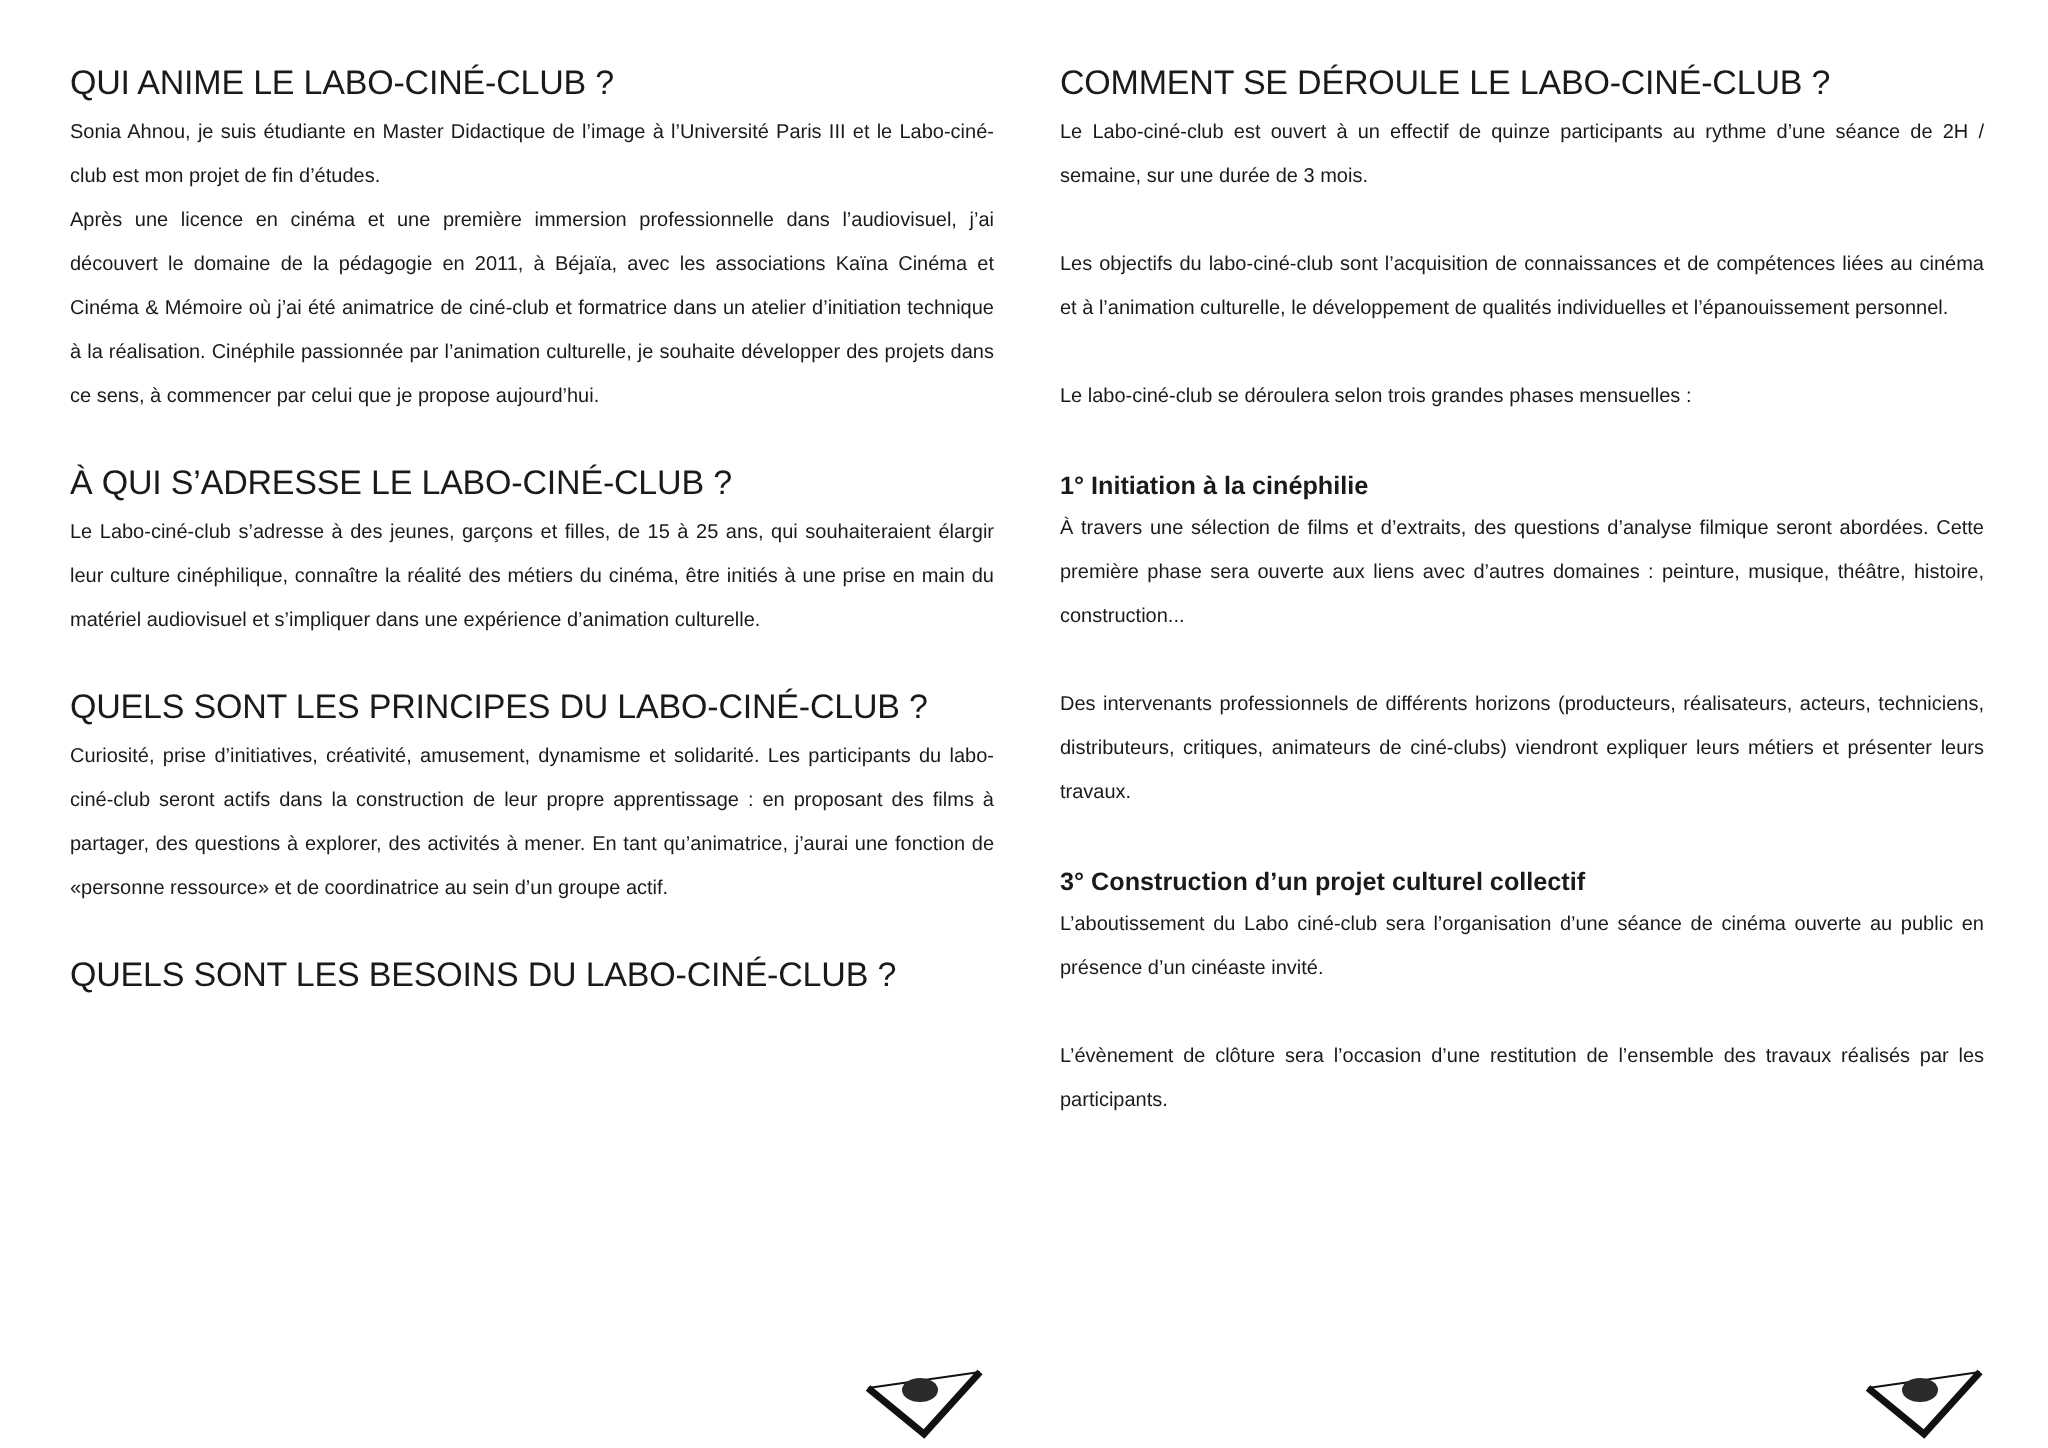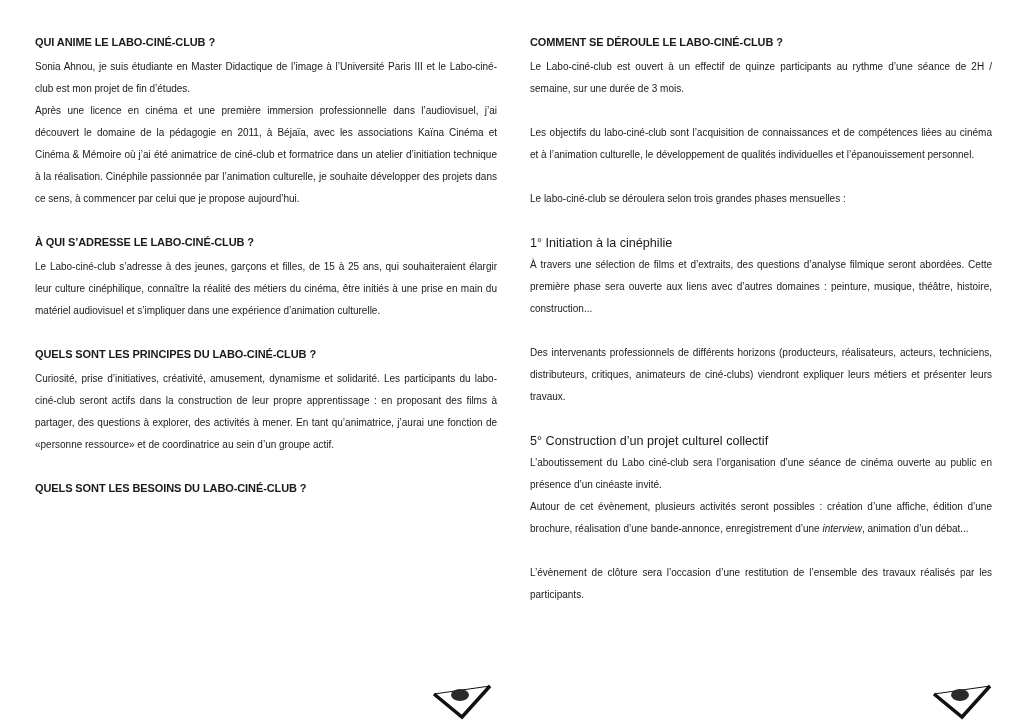--- a/index.html
+++ b/index.html
@@ -1,23 +1,23 @@
 <!DOCTYPE html>
 <html><head>
 <meta charset="utf-8">
 <style>
   html, body { margin:0; padding:0; background:#ffffff; }
   body { width:1024px; height:724px; position:relative; overflow:hidden;
          font-family: "Liberation Sans", "DejaVu Sans", sans-serif; color:#1a1a1a; }
   .col { position:absolute; top:33px; width:462px; }
   .col-left { left:35px; }
   .col-right { left:530px; }
-  .h { font-weight:bold; font-size:11px; letter-spacing:-0.1px; margin:0; line-height:18px; }
+  .h { font-weight:normal; font-size:17px; letter-spacing:-0.1px; margin:0; line-height:18px; }
   .p { font-size:10px; line-height:22px; text-align:justify; margin:0; text-align-last:left; }
-  .sub { font-weight:normal; font-size:12.6px; line-height:22px; margin:0; }
+  .sub { font-weight:bold; font-size:12.6px; line-height:22px; margin:0; }
   .logo { position:absolute; top:684px; width:66px; height:36px; }
 </style>
 </head>
 <body>
 
 <div class="col col-left">
   <h2 class="h">QUI ANIME LE LABO-CINÉ-CLUB ?</h2>
   <div style="height:5px"></div>
   <p class="p">Sonia Ahnou, je suis étudiante en Master Didactique de l’image à l’Université Paris III et le Labo-ciné-club est mon projet de fin d’études.</p>
   <p class="p">Après une licence en cinéma et une première immersion professionnelle dans l’audiovisuel, j’ai découvert le domaine de la pédagogie en 2011, à Béjaïa, avec les associations Kaïna Cinéma et Cinéma &amp; Mémoire où j’ai été animatrice de ciné-club et formatrice dans un atelier d’initiation technique à la réalisation. Cinéphile passionnée par l’animation culturelle, je souhaite développer des projets dans ce sens, à commencer par celui que je propose aujourd’hui.</p>
@@ -47,23 +47,22 @@
   <p class="p">Le labo-ciné-club se déroulera selon trois grandes phases mensuelles :</p>
 
   <div style="height:22px"></div>
   <p class="sub">1° Initiation à la cinéphilie</p>
   <p class="p">À travers une sélection de films et d’extraits, des questions d’analyse filmique seront abordées. Cette première phase sera ouverte aux liens avec d’autres domaines : peinture, musique, théâtre, histoire, construction...</p>
 
   <div style="height:22px"></div>
   <p class="p">Des intervenants professionnels de différents horizons (producteurs, réalisateurs, acteurs, techniciens, distributeurs, critiques, animateurs de ciné-clubs) viendront expliquer leurs métiers et présenter leurs travaux.</p>
 
   <div style="height:22px"></div>
-  <p class="sub">5° Construction d’un projet culturel collectif</p>
+  <p class="sub">3° Construction d’un projet culturel collectif</p>
   <p class="p">L’aboutissement du Labo ciné-club sera l’organisation d’une séance de cinéma ouverte au public en présence d’un cinéaste invité.</p>
-  <p class="p"><span>Autour de cet évènement, plusieurs activités seront possibles : création d’une affiche, édition d’une brochure, réalisation d’une bande-annonce, enregistrement d’une </span><em>interview</em><span>, animation d’un débat...</span></p>
 
   <div style="height:22px"></div>
   <p class="p">L’évènement de clôture sera l’occasion d’une restitution de l’ensemble des travaux réalisés par les participants.</p>
 </div>
 
 <div class="logo" style="left:428px;">
   <svg width="66" height="36" viewBox="0 0 66 36">
     <polyline points="6,10 34,33 62,2" fill="none" stroke="#111" stroke-width="3.5" stroke-linejoin="miter"></polyline>
     <line x1="6" y1="10" x2="62" y2="2" stroke="#111" stroke-width="1"></line>
     <ellipse cx="32" cy="11" rx="9" ry="6" fill="#2a2a2a"></ellipse>

